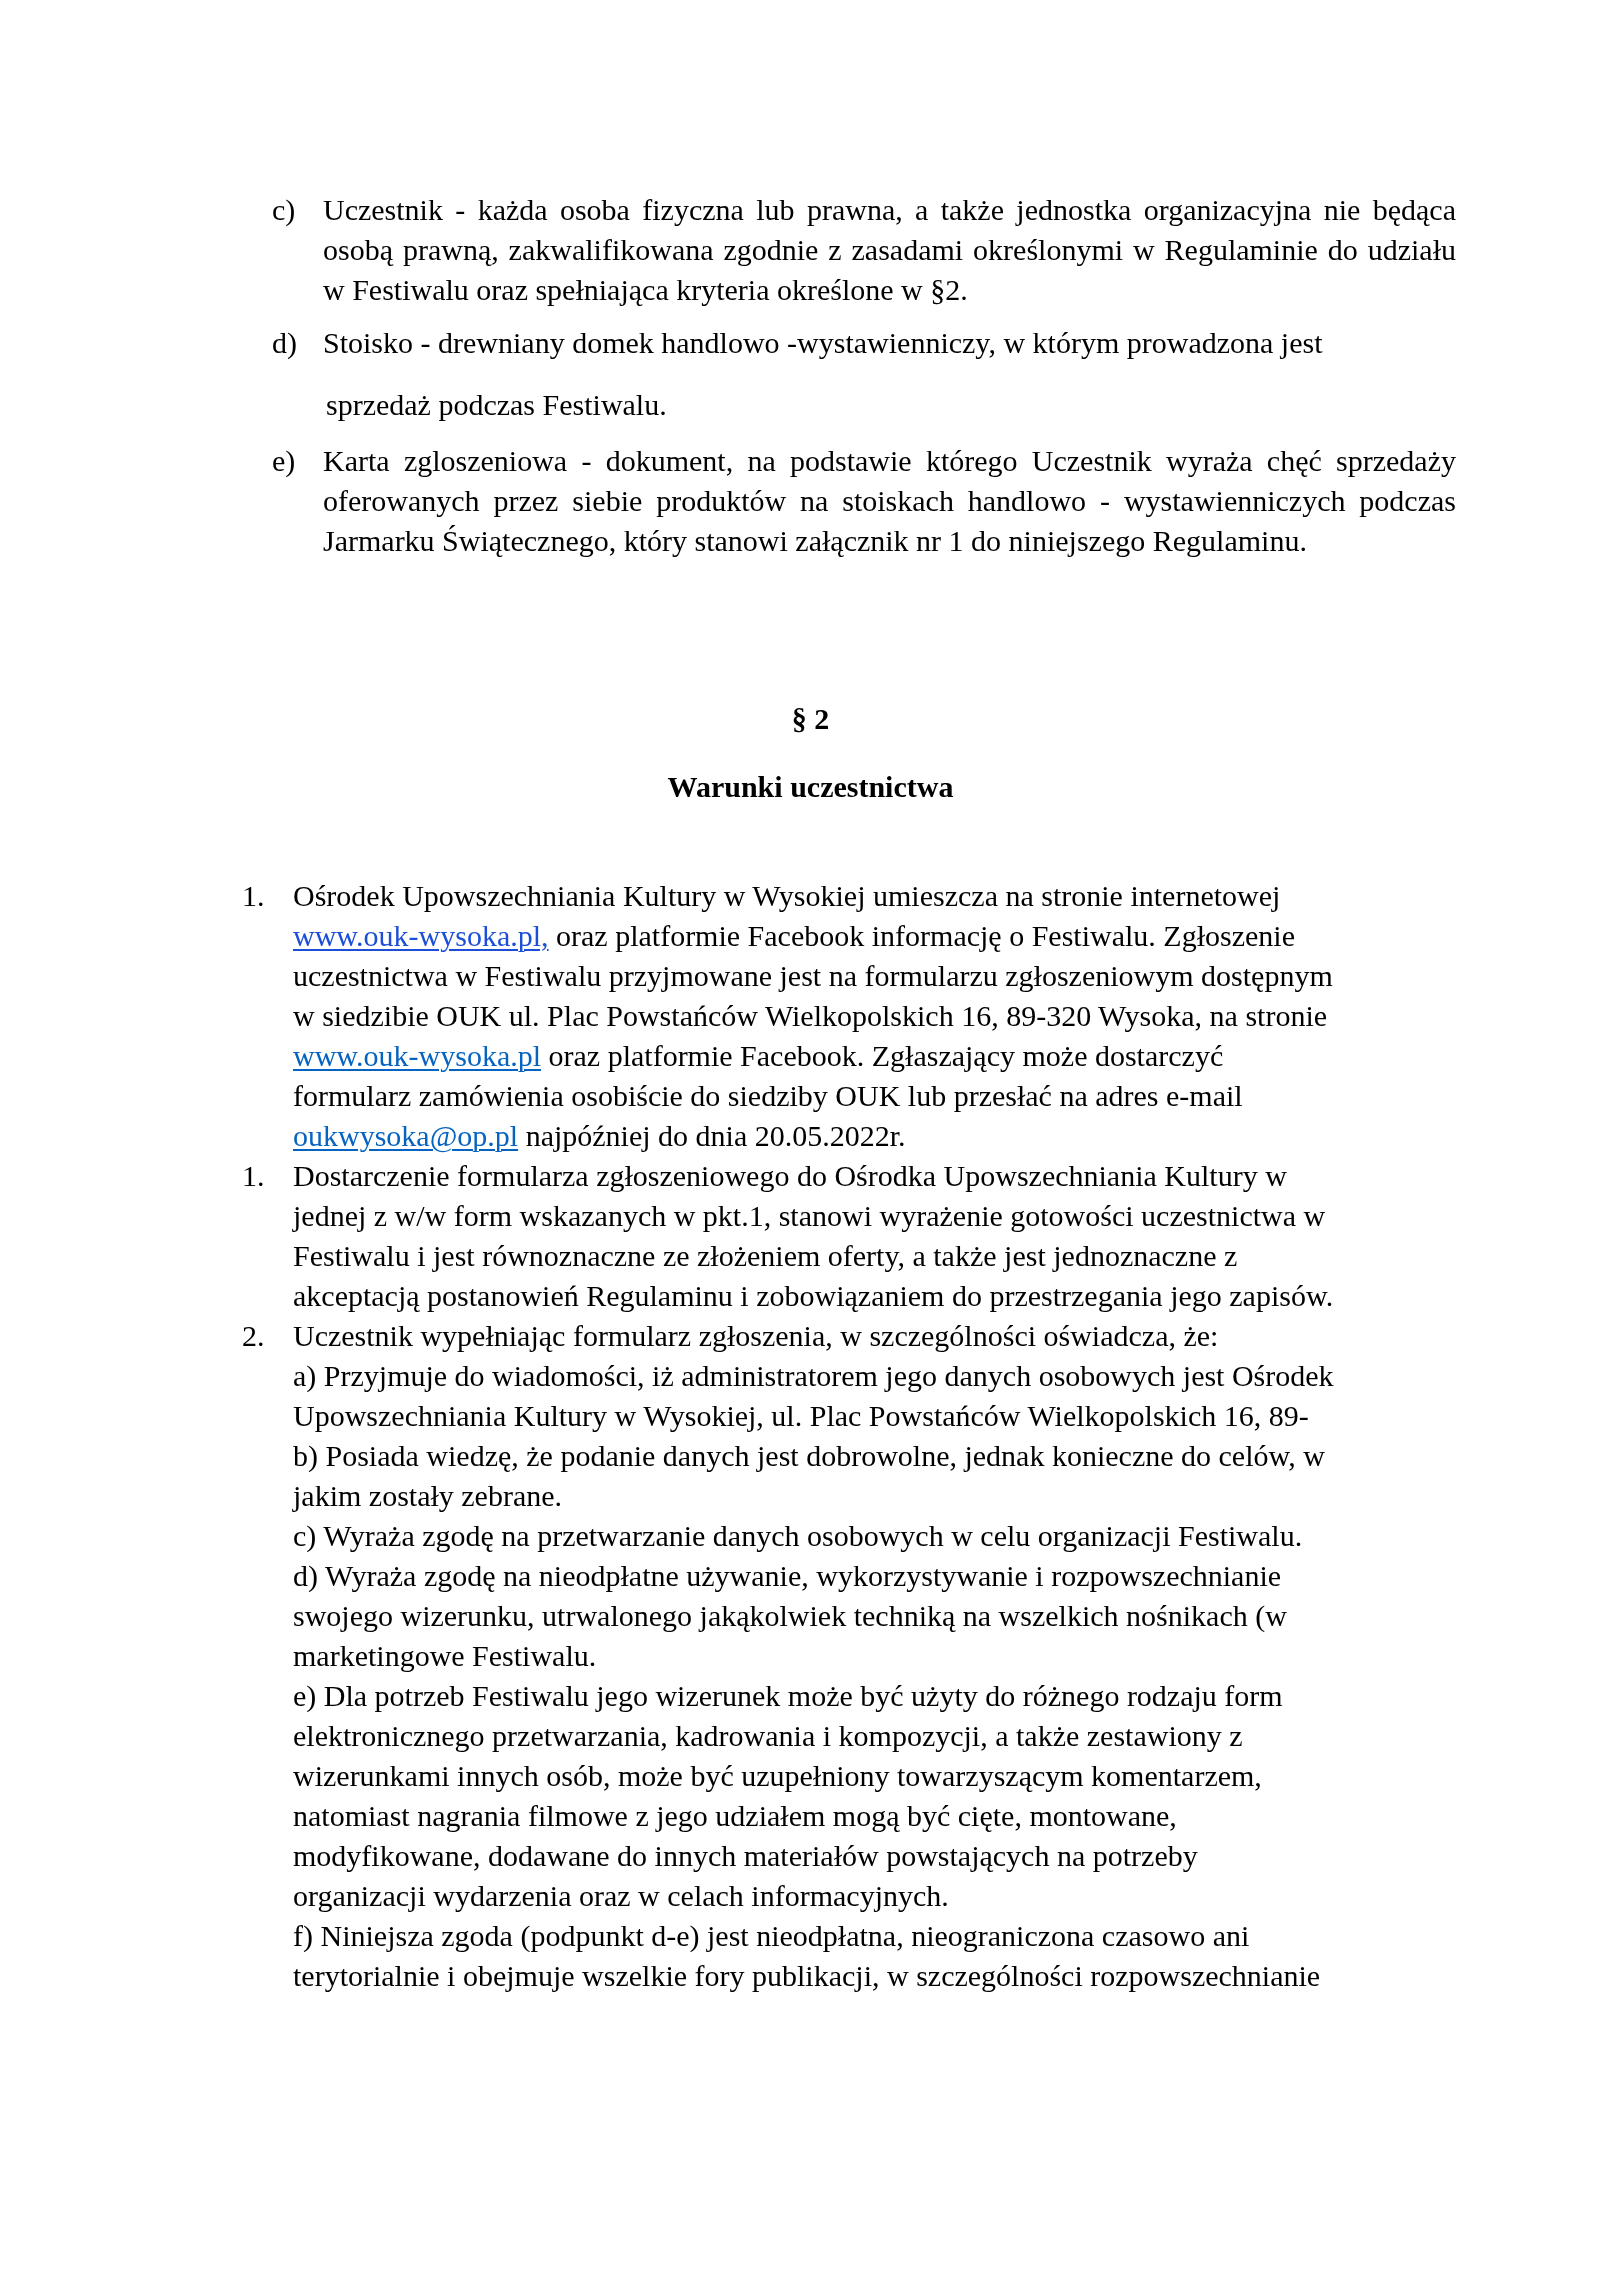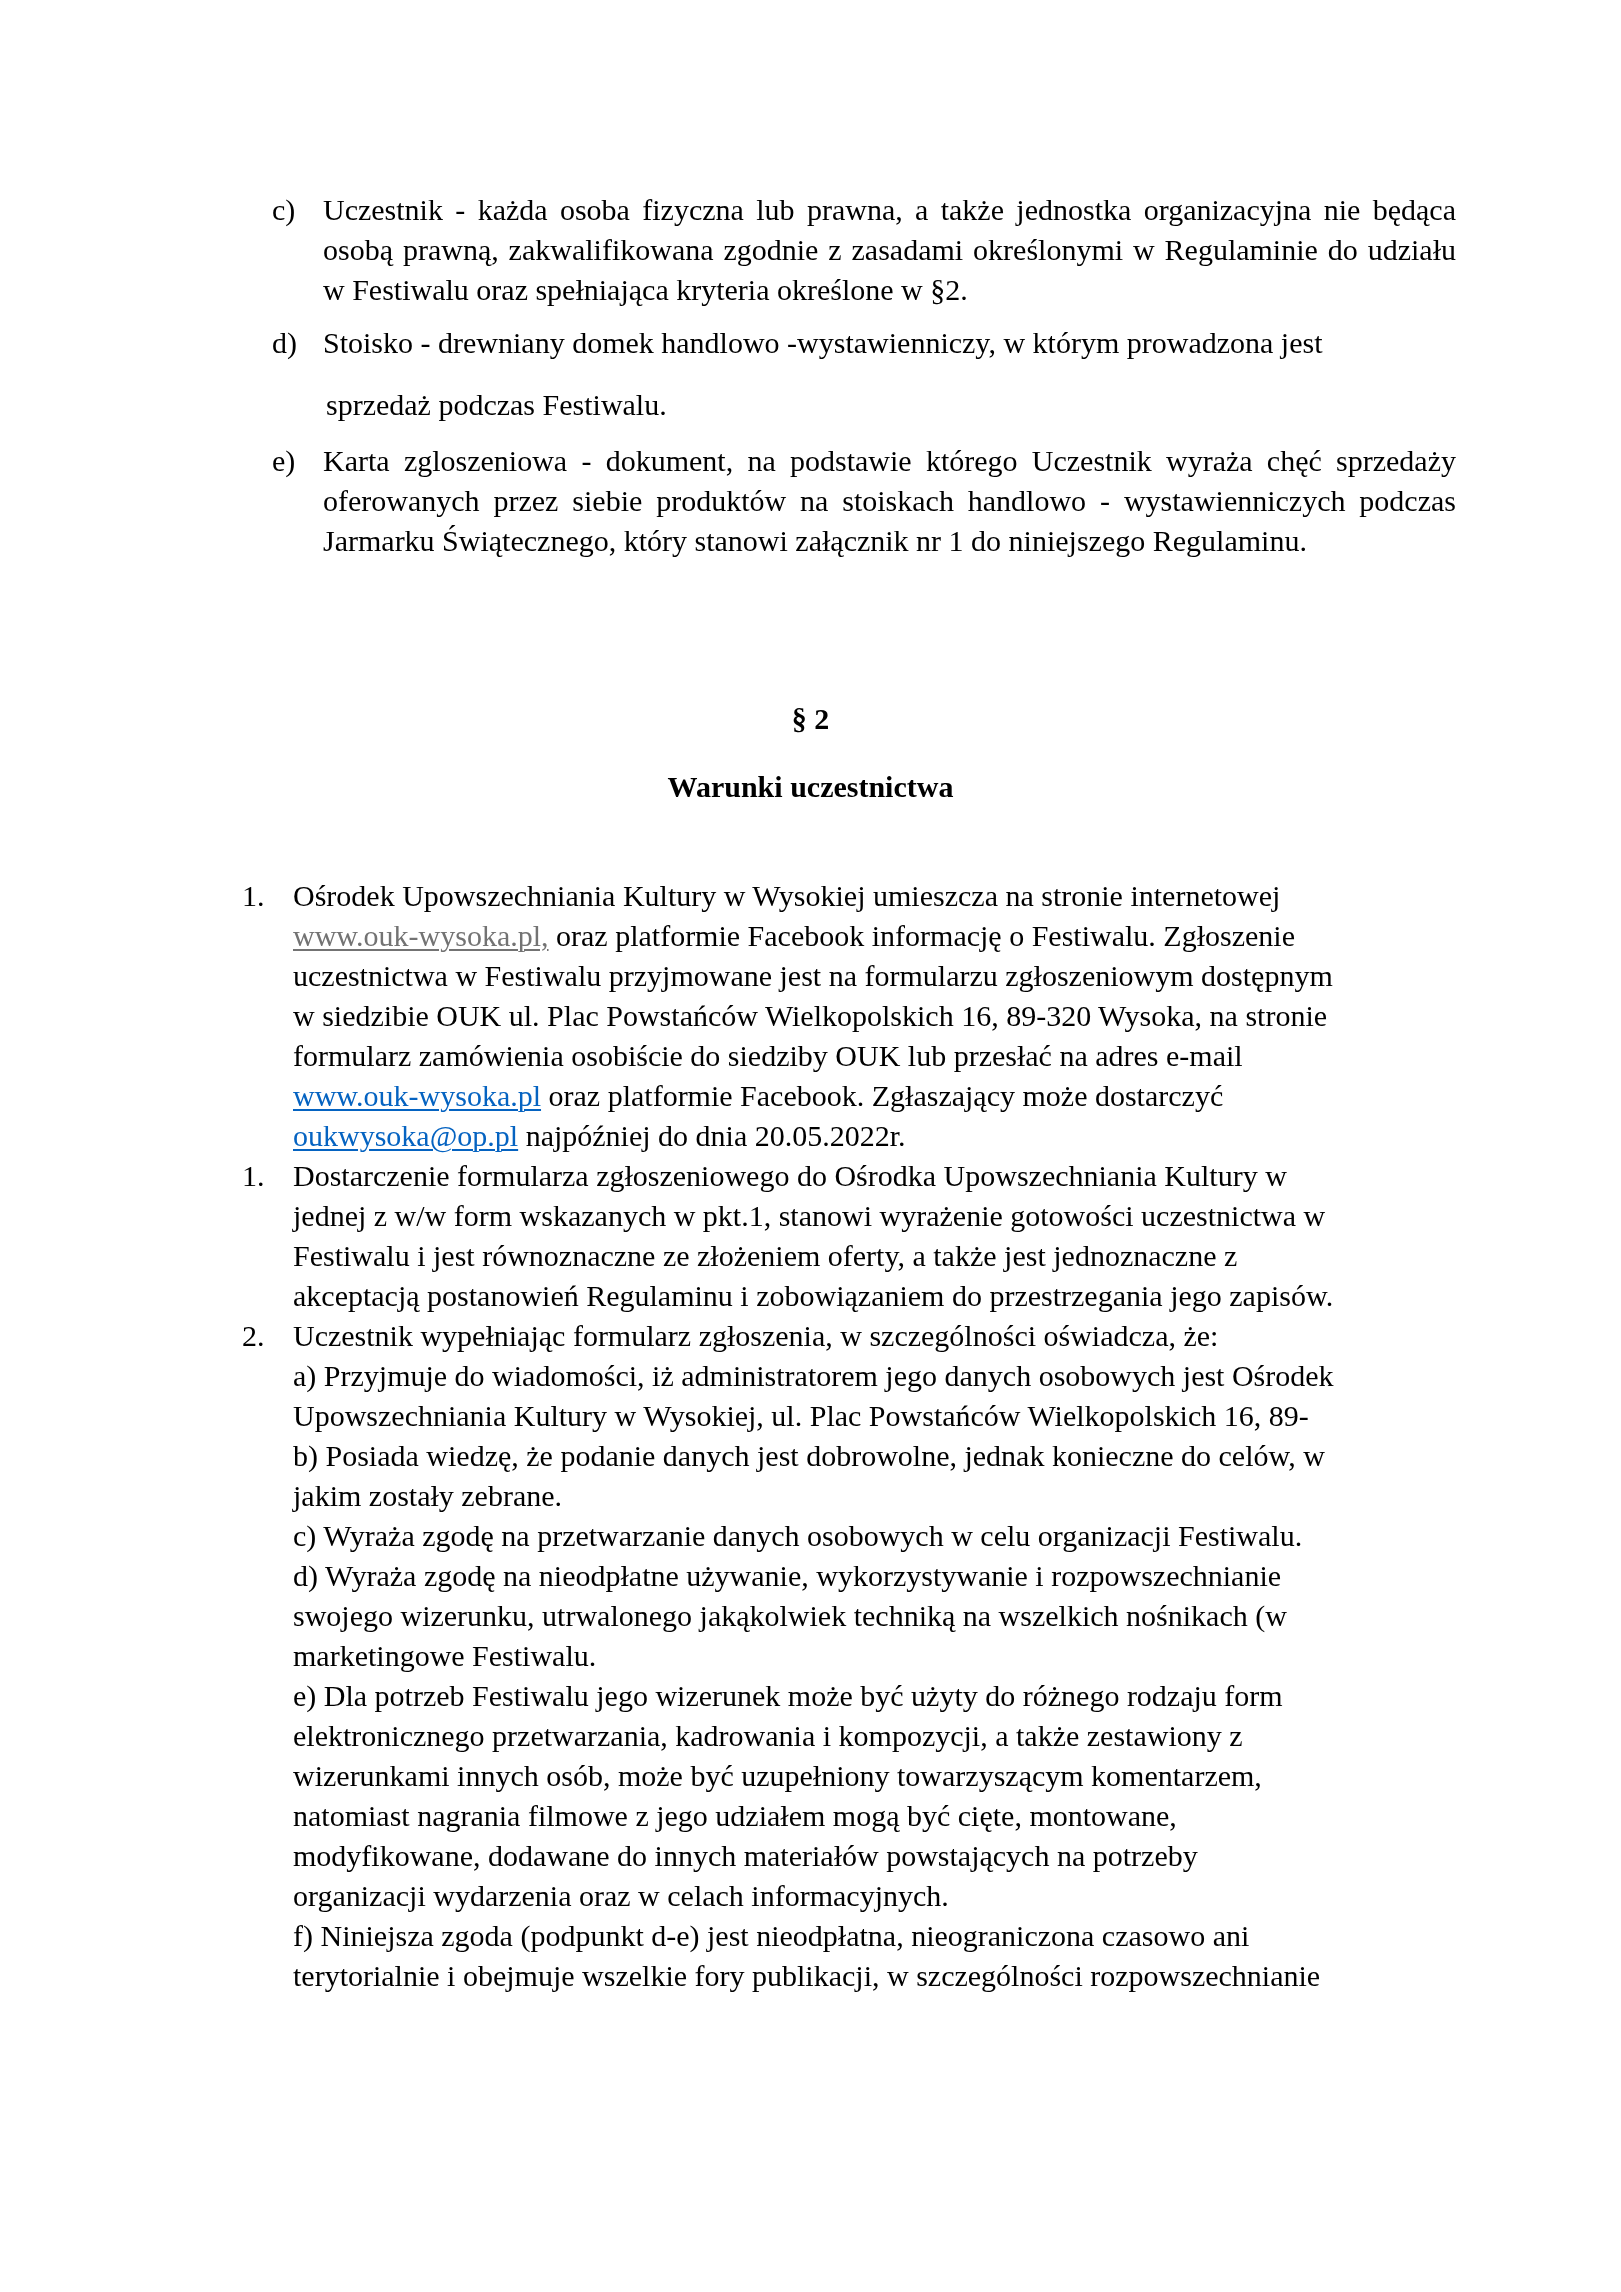--- a/index.html
+++ b/index.html
@@ -51,25 +51,25 @@
   </div>
 
   <div class="heading h-para">§ 2</div>
   <div class="heading h-title">Warunki uczestnictwa</div>
 
   <div class="numlist txt">
     <div class="numitem">
       <span class="mk">1.</span>
       <div class="body">
         <span class="line">Ośrodek Upowszechniania Kultury w Wysokiej umieszcza na stronie internetowej</span>
-        <span class="line"><span class="link" style="color: #737373;">www.ouk-wysoka.pl,</span><span> oraz platformie Facebook informację o Festiwalu. Zgłoszenie</span></span>
+        <span class="line"><span class="link" style="color: #1d4ed8;">www.ouk-wysoka.pl,</span><span> oraz platformie Facebook informację o Festiwalu. Zgłoszenie</span></span>
         <span class="line">uczestnictwa w Festiwalu przyjmowane jest na formularzu zgłoszeniowym dostępnym</span>
         <span class="line">w siedzibie OUK ul. Plac Powstańców Wielkopolskich 16, 89-320 Wysoka, na stronie</span>
+        <span class="line"><span class="link" style="color: rgb(5, 99, 193);">www.ouk-wysoka.pl</span><span> oraz platformie Facebook. Zgłaszający może dostarczyć</span></span>
         <span class="line">formularz zamówienia osobiście do siedziby OUK lub przesłać na adres e-mail</span>
-        <span class="line"><span class="link" style="color: rgb(5, 99, 193);">www.ouk-wysoka.pl</span><span> oraz platformie Facebook. Zgłaszający może dostarczyć</span></span>
         <span class="line"><span class="link" style="color: rgb(5, 99, 193);">oukwysoka@op.pl</span><span> najpóźniej do dnia 20.05.2022r.</span></span>
       </div>
     </div>
 
     <div class="numitem">
       <span class="mk">1.</span>
       <div class="body">
         <span class="line">Dostarczenie formularza zgłoszeniowego do Ośrodka Upowszechniania Kultury w</span>
         <span class="line">jednej z w/w form wskazanych w pkt.1, stanowi wyrażenie gotowości uczestnictwa w</span>
         <span class="line">Festiwalu i jest równoznaczne ze złożeniem oferty, a także jest jednoznaczne z</span>

